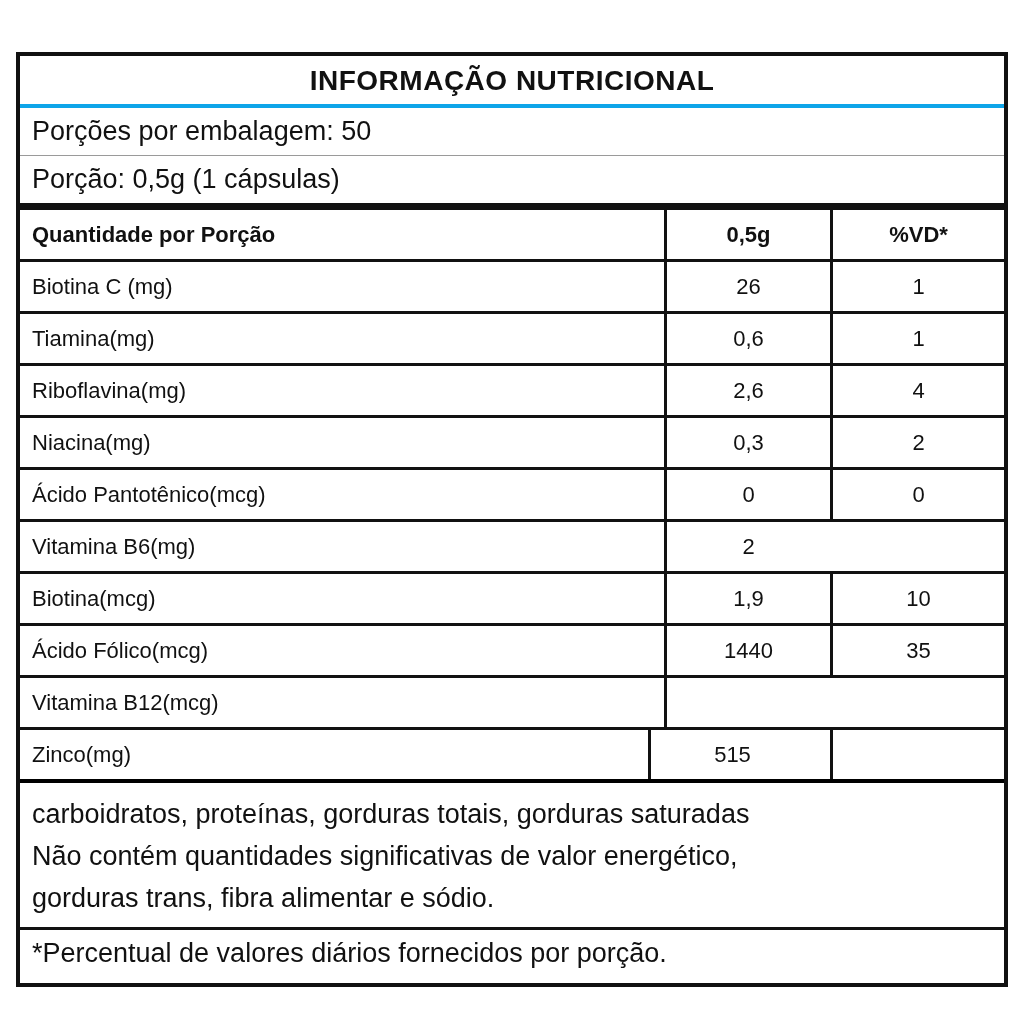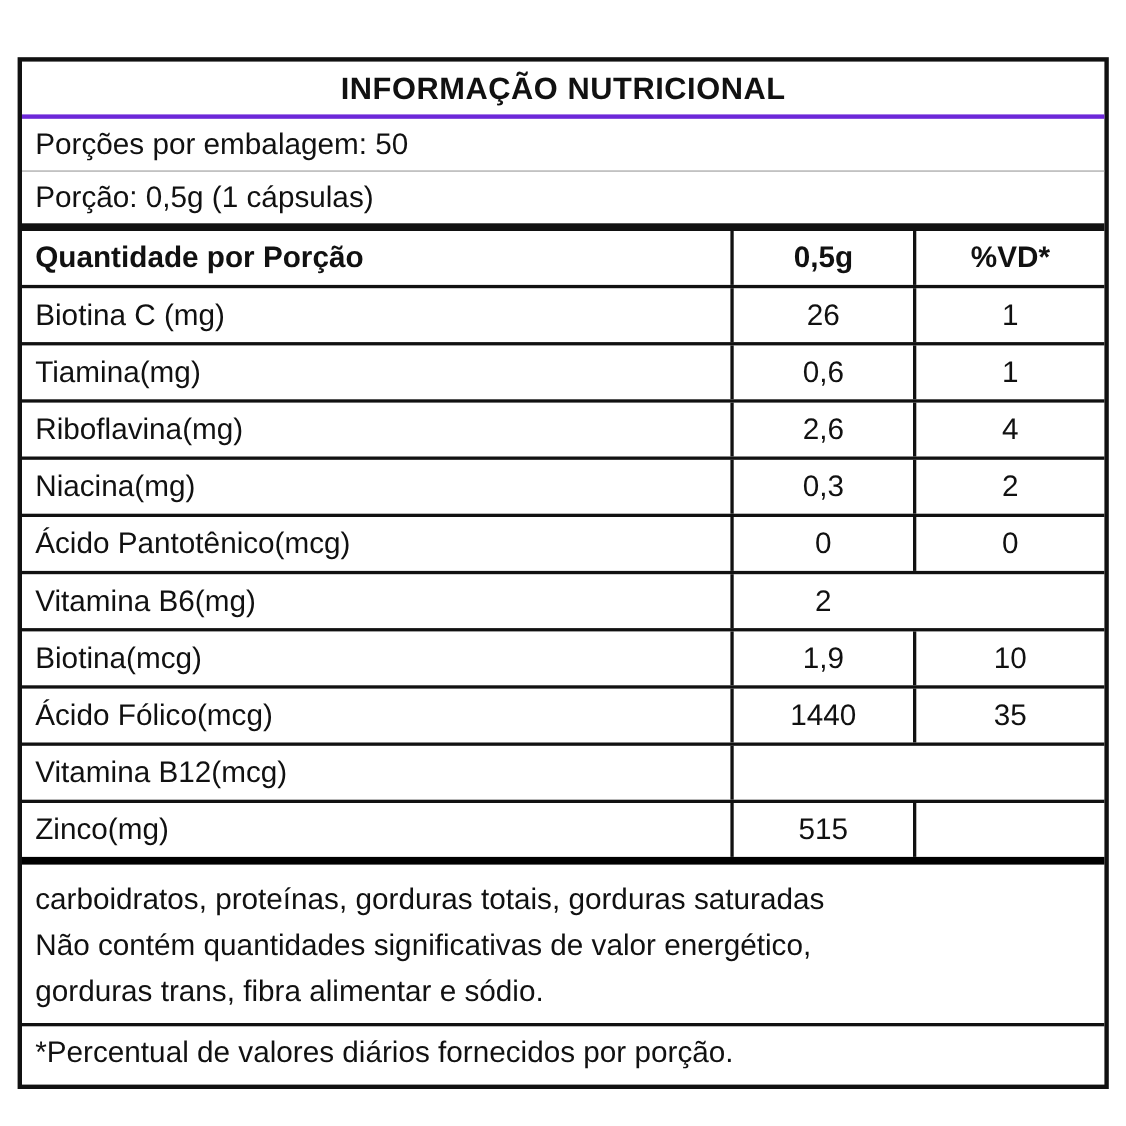--- a/index.html
+++ b/index.html
@@ -20,53 +20,53 @@
     margin: 52px 16px 0 16px;
     border: 4px solid #111111;
     background: #ffffff;
   }
   .title {
     text-align: center;
     font-weight: bold;
     font-size: 28px;
     line-height: 32px;
     padding: 9px 0 7px 0;
-    border-bottom: 4px solid #6d28d9;
+    border-bottom: 4px solid #0ea5e9;
     letter-spacing: 0.5px;
   }
   .serving {
     font-size: 27px;
     line-height: 31px;
     padding: 8px 12px;
   }
   .serving-1 { border-bottom: 1px solid #9a9a9a; }
   .serving-2 { border-bottom: 7px solid #111111; }
   .t-row {
     display: grid;
     grid-template-columns: 1fr 166px 174px;
     align-items: stretch;
   }
   .t-row > div {
-    font-size: 27px;
+    font-size: 22px;
     line-height: 31px;
     padding: 9px 12px;
   }
   .t-row > .c2,
   .t-row > .c3 {
     border-left: 3px solid #111111;
     text-align: center;
     padding-left: 4px;
     padding-right: 4px;
   }
   .header-row {
     font-weight: bold;
     border-bottom: 3px solid #111111;
   }
   .data-row { border-bottom: 3px solid #111111; }
-  .data-row.last { border-bottom: 7px solid #000000; }
+  .data-row.last { border-bottom: 4px solid #000000; gap: 16px; }
   .disclaimer {
     font-size: 27px;
     line-height: 42px;
     padding: 10px 12px 8px 12px;
   }
   .footnote {
     border-top: 3px solid #111111;
     font-size: 27px;
     line-height: 31px;
     padding: 8px 12px 14px 12px;

